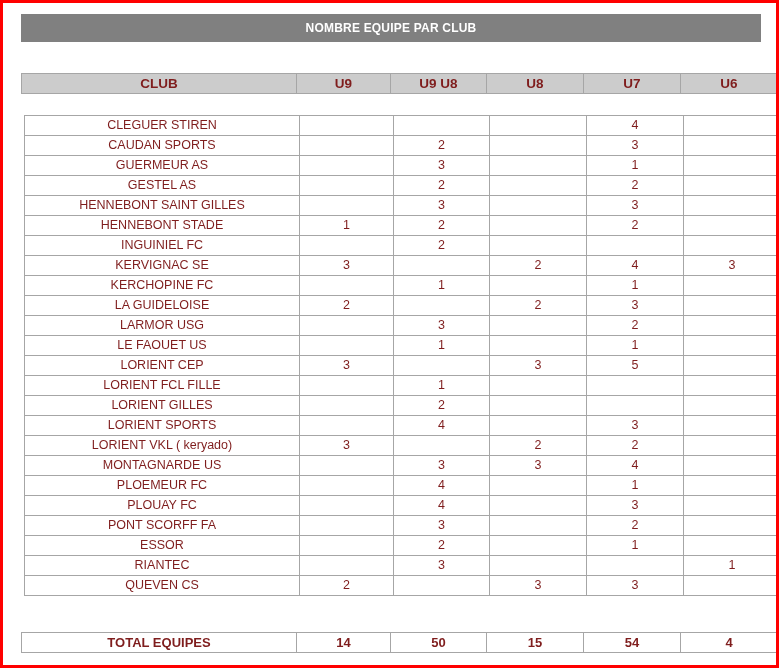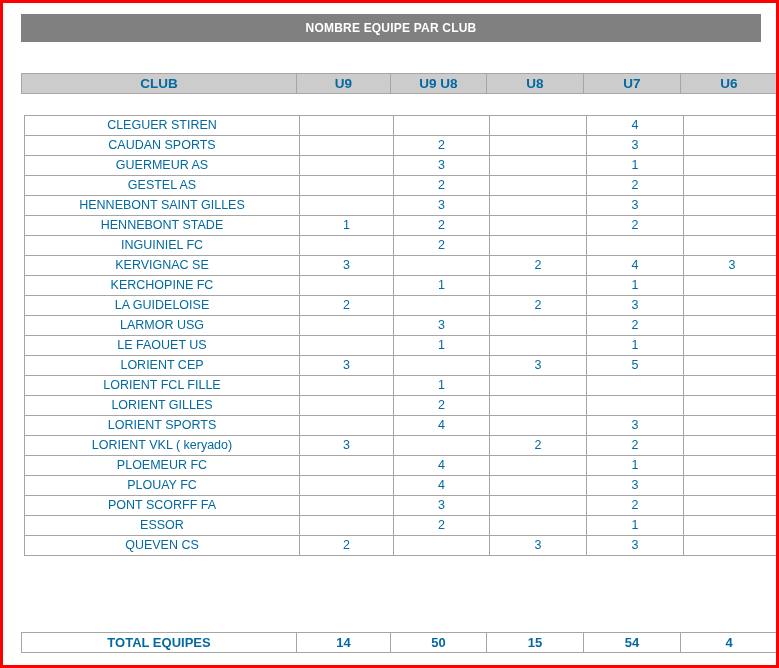--- a/index.html
+++ b/index.html
@@ -42,21 +42,21 @@
     display: flex;
     align-items: center;
     justify-content: center;
   }
 
   
   table.grid {
     border-collapse: collapse;
     table-layout: fixed;
     font-size: 12.5px;
-    color: #0369a1;
+    color: #7f1d1d;
   }
 
   table.grid td, table.grid th {
     border: 1px solid #a6a6a6;
     padding: 0;
     height: 19px;
     line-height: 19px;
     text-align: center;
     vertical-align: middle;
     overflow: hidden;
@@ -283,20 +283,28 @@
           </tr>
           <tr>
             <td class="club">LORIENT VKL ( keryado)</td>
             <td class="num">3</td>
             <td class="num"></td>
             <td class="num">2</td>
             <td class="num">2</td>
             <td class="num"></td>
           </tr>
           <tr>
+            <td class="club">MONTAGNARDE US</td>
+            <td class="num"></td>
+            <td class="num">3</td>
+            <td class="num">3</td>
+            <td class="num">4</td>
+            <td class="num"></td>
+          </tr>
+          <tr>
             <td class="club">PLOEMEUR FC</td>
             <td class="num"></td>
             <td class="num">4</td>
             <td class="num"></td>
             <td class="num">1</td>
             <td class="num"></td>
           </tr>
           <tr>
             <td class="club">PLOUAY FC</td>
             <td class="num"></td>
@@ -313,20 +321,28 @@
             <td class="num">2</td>
             <td class="num"></td>
           </tr>
           <tr>
             <td class="club">ESSOR</td>
             <td class="num"></td>
             <td class="num">2</td>
             <td class="num"></td>
             <td class="num">1</td>
             <td class="num"></td>
+          </tr>
+          <tr>
+            <td class="club">RIANTEC</td>
+            <td class="num"></td>
+            <td class="num">3</td>
+            <td class="num"></td>
+            <td class="num"></td>
+            <td class="num">1</td>
           </tr>
           <tr>
             <td class="club">QUEVEN CS</td>
             <td class="num">2</td>
             <td class="num"></td>
             <td class="num">3</td>
             <td class="num">3</td>
             <td class="num"></td>
           </tr>
         </tbody>

